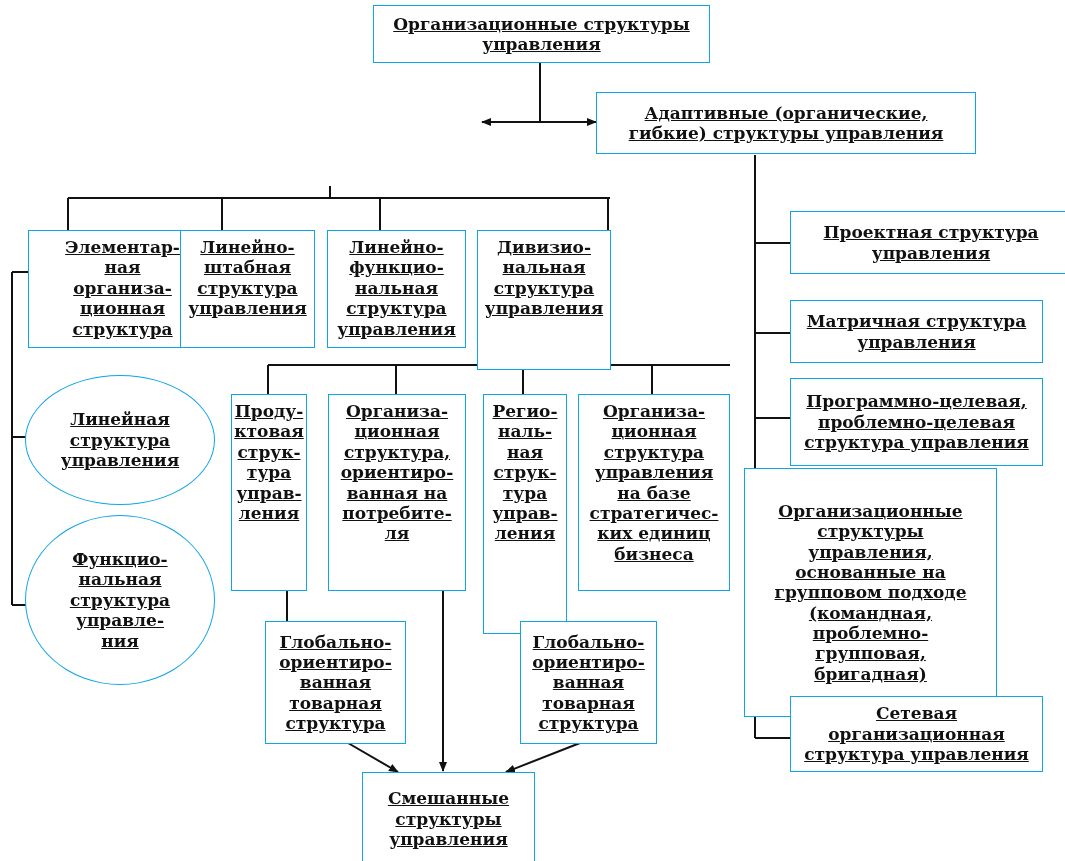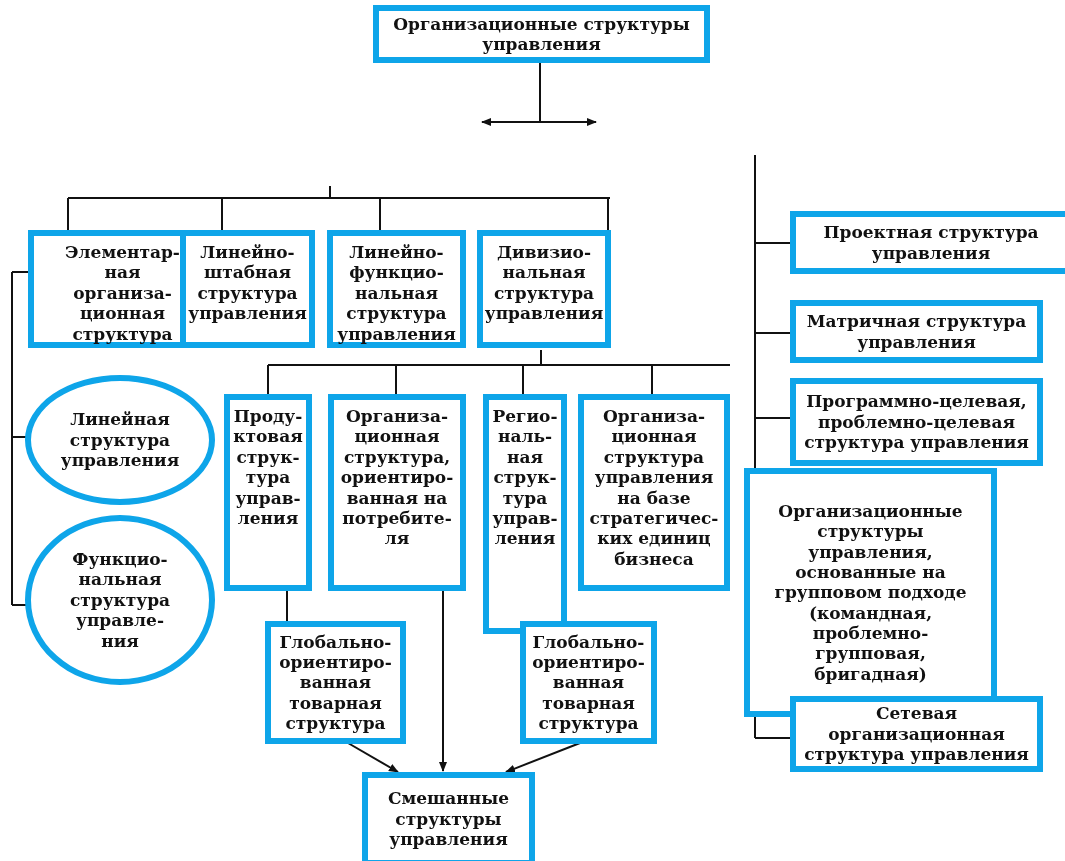--- a/index.html
+++ b/index.html
@@ -1,22 +1,22 @@
 <!DOCTYPE html>
 <html><head>
 <meta charset="utf-8">
 <style>
   html, body { margin: 0; padding: 0; background: #ffffff; }
   body { width: 1065px; height: 861px; position: relative; overflow: hidden;
          font-family: "DejaVu Serif", "Liberation Serif", serif; color: #111; }
   #canvas { position: absolute; left: 0; top: 0; width: 1065px; height: 861px; }
-  .node { position: absolute; box-sizing: border-box; border: 6px solid #0ea5e9;
+  .node { position: absolute; box-sizing: border-box; border: 1px solid #0ea5e9;
           background: #fff; display: flex; align-items: center; justify-content: center;
           text-align: center; white-space: pre-line; font-size: 17px; line-height: 1.2;
-          font-weight: bold; padding: 2px 3px; }
+          font-weight: bold; padding: 2px 3px; text-decoration: underline; }
   .node.top { align-items: flex-start; padding-top: 6px; }
   .ellipse { border-radius: 50%; text-align: center; }
   svg#lines { position: absolute; left: 0; top: 0; }
 </style>
 </head>
 <body>
 
 <div id="canvas">
   <svg id="lines" width="1065" height="861">
     <defs>
@@ -61,50 +61,52 @@
       <line x1="755" y1="333" x2="790" y2="333"></line>
       <line x1="755" y1="418" x2="790" y2="418"></line>
       <line x1="755" y1="577" x2="790" y2="577"></line>
       <line x1="755" y1="738" x2="790" y2="738"></line>
     </g>
   </svg>
 
   <div class="node" style="left:373px;top:5px;width:337px;height:58px;">Организационные структуры
 управления</div>
 
+  <div class="node" style="left:596px;top:92px;width:380px;height:62px;">Адаптивные (органические,
+гибкие) структуры управления</div>
 
   <div class="node top" style="left:28px;top:230px;width:160px;height:118px;padding-left:32px;">Элементар-
 ная
 организа-
 ционная
 структура</div>
   <div class="node top" style="left:180px;top:230px;width:135px;height:118px;">Линейно-
 штабная
 структура
 управления</div>
   <div class="node top" style="left:327px;top:230px;width:139px;height:118px;">Линейно-
 функцио-
 нальная
 структура
 управления</div>
-  <div class="node top" style="left:477px;top:230px;width:134px;height:118px;">Дивизио-
+  <div class="node top" style="left:477px;top:230px;width:134px;height:140px;">Дивизио-
 нальная
 структура
 управления</div>
 
   <div class="node ellipse" style="left:25px;top:375px;width:190px;height:130px;">Линейная
 структура
 управления</div>
   <div class="node ellipse" style="left:25px;top:515px;width:190px;height:170px;">Функцио-
 нальная
 структура
 управле-
 ния</div>
 
-  <div class="node top" style="left:224px;top:394px;width:88px;height:197px;">Проду-
+  <div class="node top" style="left:231px;top:394px;width:76px;height:197px;">Проду-
 ктовая
 струк-
 тура
 управ-
 ления</div>
   <div class="node top" style="left:328px;top:394px;width:138px;height:197px;">Организа-
 ционная
 структура,
 ориентиро-
 ванная на

